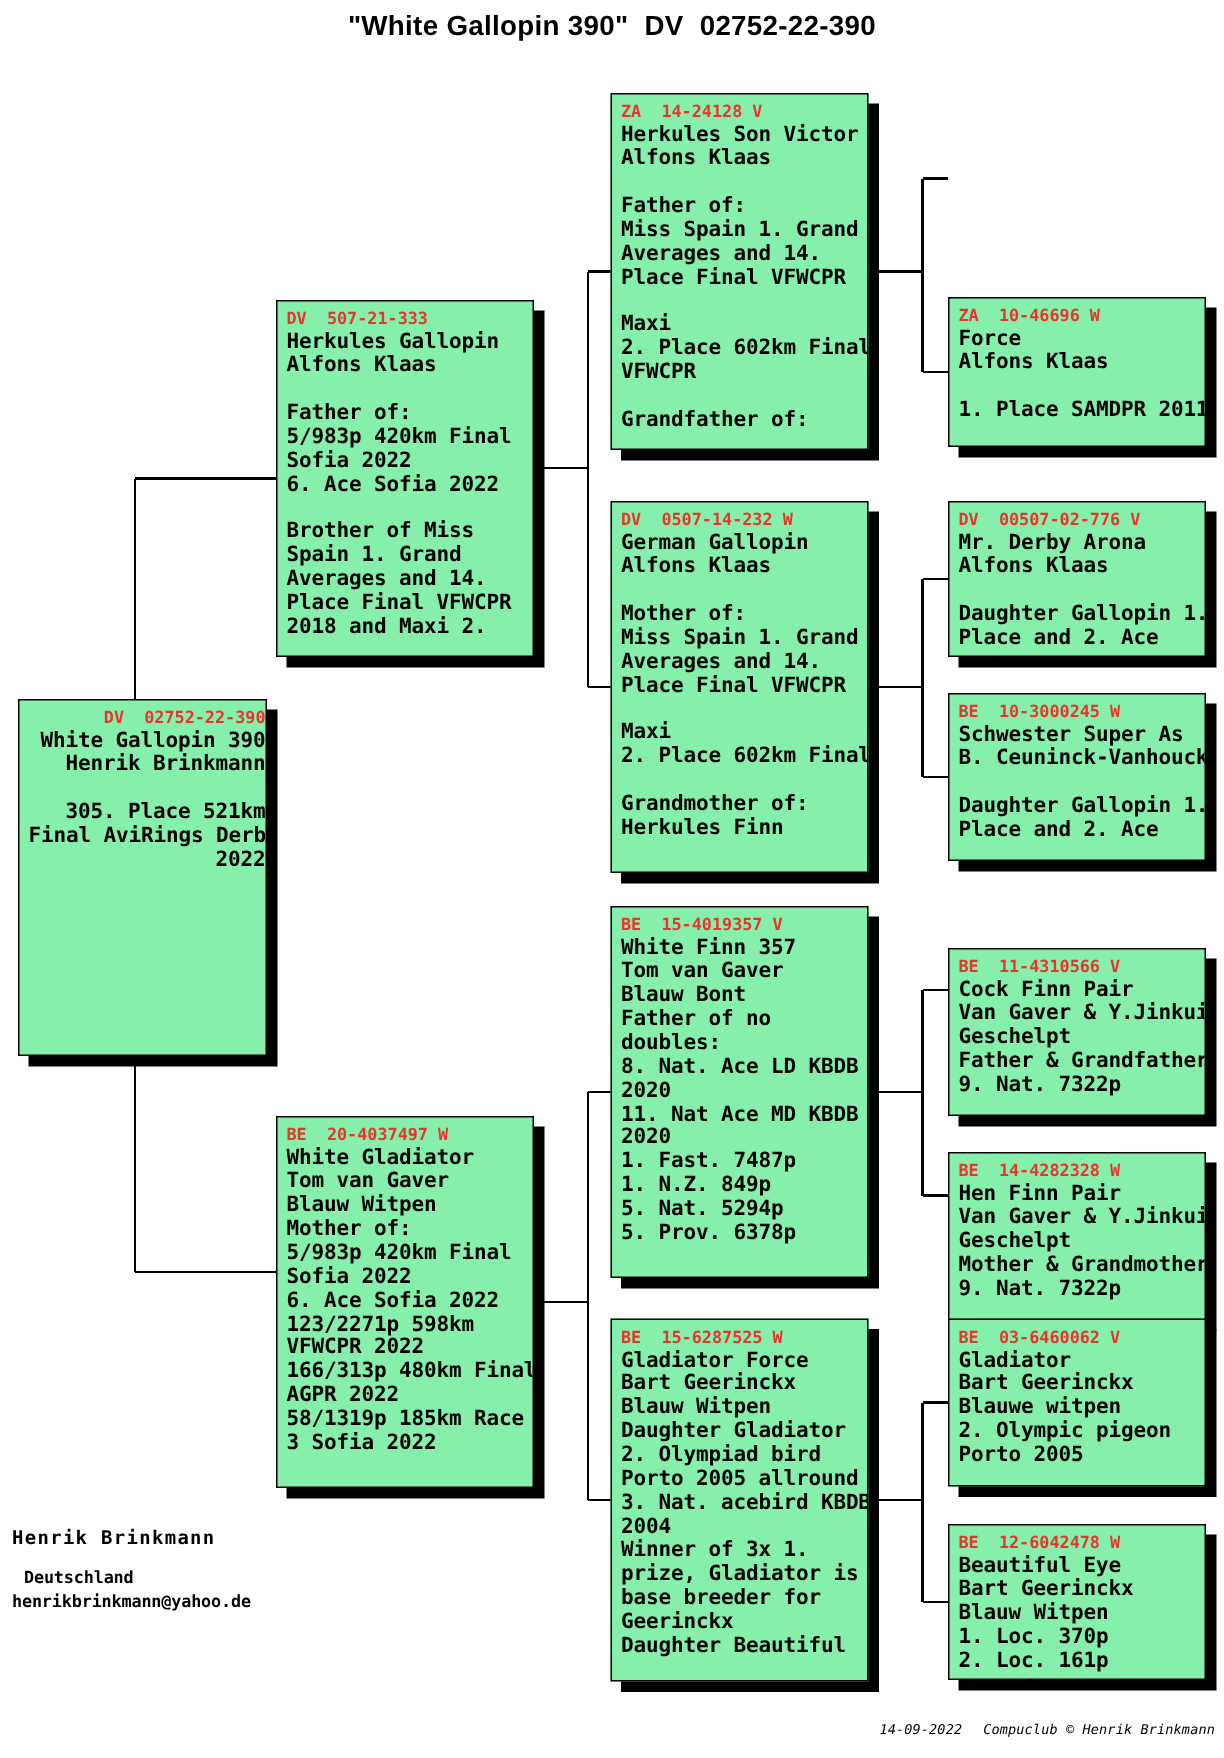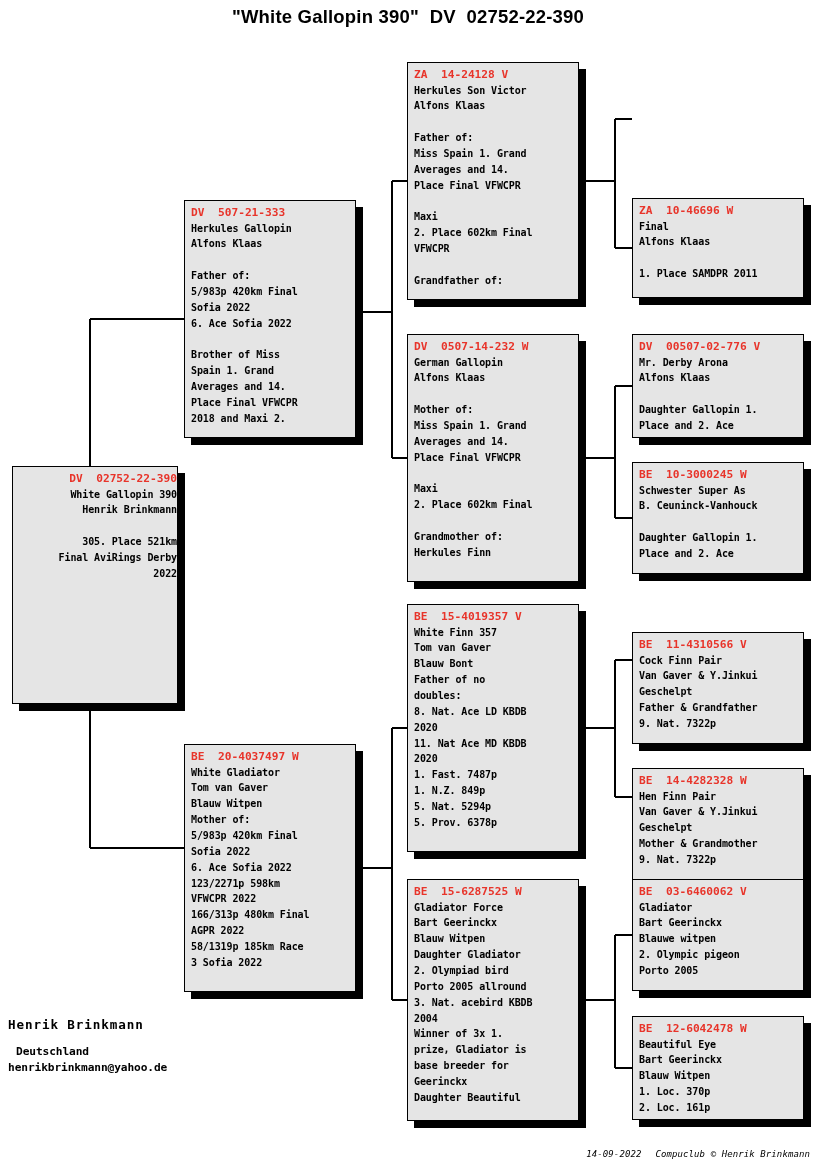--- a/index.html
+++ b/index.html
@@ -45,37 +45,37 @@
     left: 0; top: 0;
     width: 816px;
     height: 1172px;
     pointer-events: none;
   }
 
   
   .card {
     position: absolute;
     box-sizing: border-box;
-    background: #e5e5e5;
+    background: #86efac;
     border: 1.6px solid #000000;
     box-shadow: 7px 7px 0 0 #000000;
     padding: 4px 0 3px 6px;
     overflow: hidden;
     z-index: 3;
   }
   .card .ring {
     color: #e8342a;
     font-weight: bold;
     font-size: 11.2px;
     line-height: 15.6px;
     white-space: pre;
     letter-spacing: 0px;
   }
   .card .lines {
-    font-size: 10px;
+    font-size: 14px;
     line-height: 15.85px;
     white-space: pre-wrap;
     font-weight: bold;
     letter-spacing: -0.1px;
   }
   .card .lines .ln {
     display: block;
     min-height: 15.85px;
     white-space: pre;
   }
@@ -200,21 +200,21 @@
   </div>
 
   <div class="card" style="left: 407px; top: 879px; width: 172px; height: 242px;">
     <div class="ring" style="color: rgb(232, 52, 42);">BE  15-6287525 W</div>
     <div class="lines"><span class="ln">Gladiator Force</span><span class="ln">Bart Geerinckx</span><span class="ln">Blauw Witpen</span><span class="ln">Daughter Gladiator</span><span class="ln">2. Olympiad bird</span><span class="ln">Porto 2005 allround</span><span class="ln">3. Nat. acebird KBDB</span><span class="ln">2004</span><span class="ln">Winner of 3x 1.</span><span class="ln">prize, Gladiator is</span><span class="ln">base breeder for</span><span class="ln">Geerinckx</span><span class="ln">Daughter Beautiful</span></div>
   </div>
 
 
   <div class="card" style="left: 632px; top: 198px; width: 172px; height: 100px;">
     <div class="ring" style="color: rgb(232, 52, 42);">ZA  10-46696 W</div>
-    <div class="lines"><span class="ln">Final</span><span class="ln">Alfons Klaas</span><span class="ln">&nbsp;</span><span class="ln">1. Place SAMDPR 2011</span></div>
+    <div class="lines"><span class="ln">Force</span><span class="ln">Alfons Klaas</span><span class="ln">&nbsp;</span><span class="ln">1. Place SAMDPR 2011</span></div>
   </div>
 
   <div class="card" style="left: 632px; top: 334px; width: 172px; height: 104px;">
     <div class="ring" style="color: rgb(232, 52, 42);">DV  00507-02-776 V</div>
     <div class="lines"><span class="ln">Mr. Derby Arona</span><span class="ln">Alfons Klaas</span><span class="ln">&nbsp;</span><span class="ln">Daughter Gallopin 1.</span><span class="ln">Place and 2. Ace</span></div>
   </div>
 
   <div class="card" style="left: 632px; top: 462px; width: 172px; height: 112px;">
     <div class="ring" style="color: rgb(232, 52, 42);">BE  10-3000245 W</div>
     <div class="lines"><span class="ln">Schwester Super As</span><span class="ln">B. Ceuninck-Vanhouck</span><span class="ln">&nbsp;</span><span class="ln">Daughter Gallopin 1.</span><span class="ln">Place and 2. Ace</span></div>

